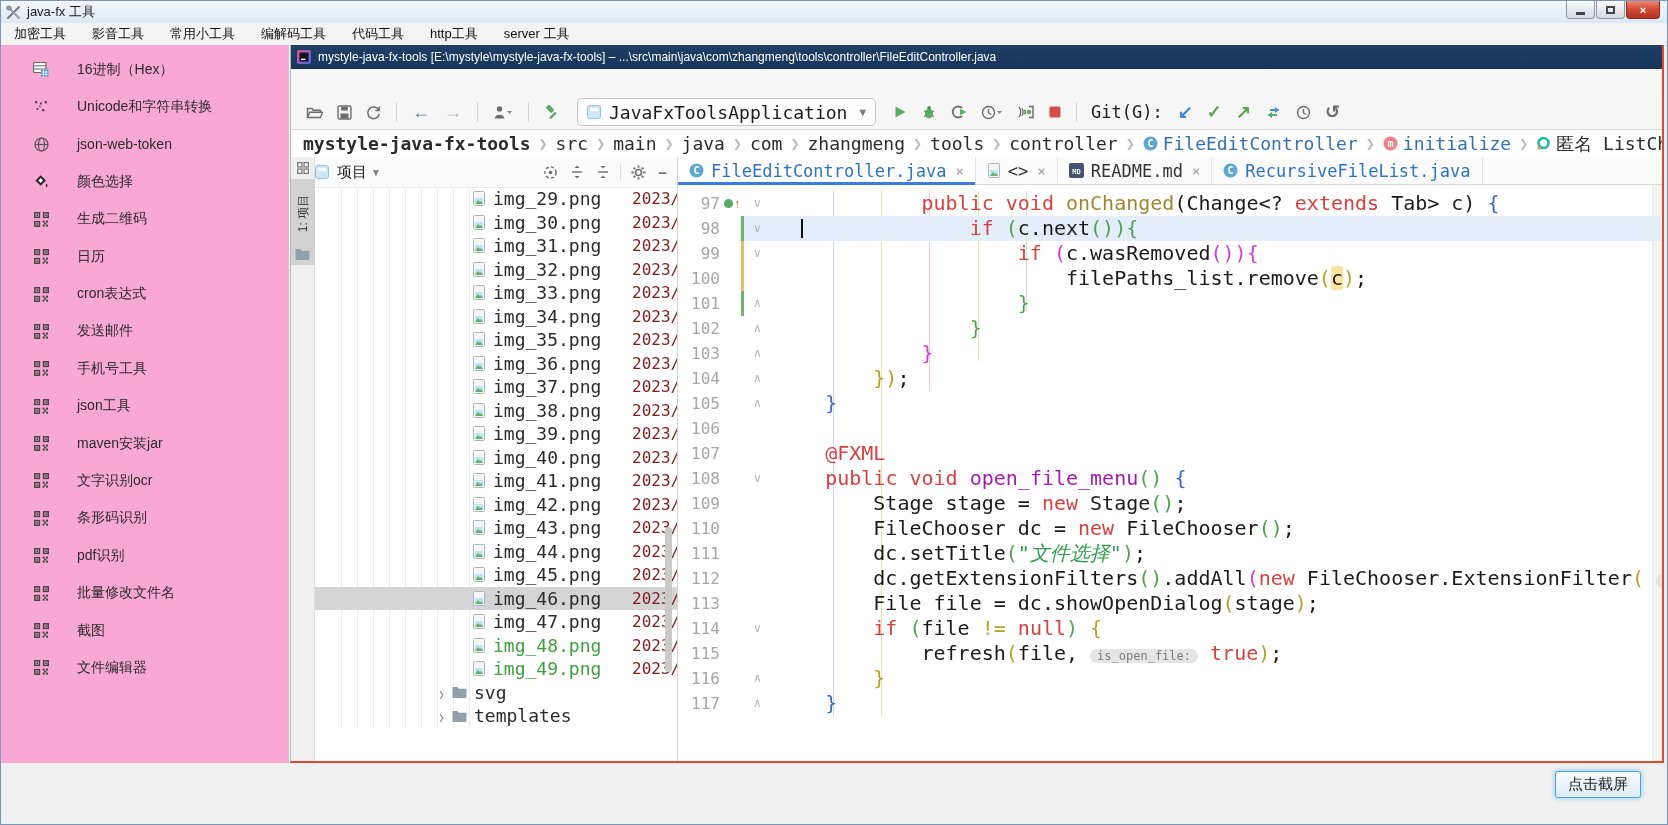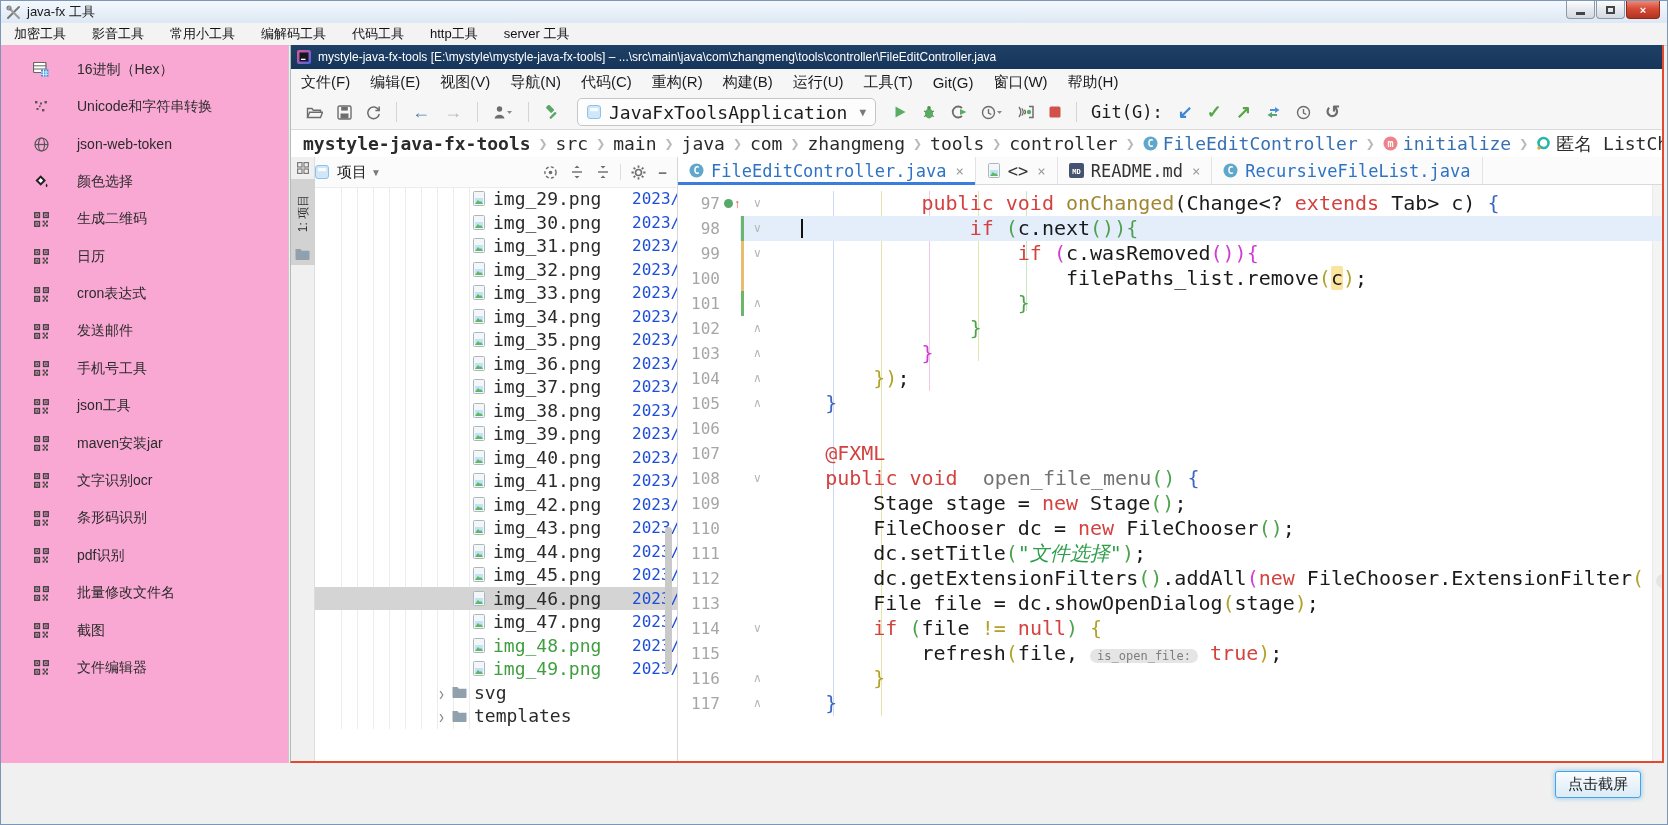--- a/index.html
+++ b/index.html
@@ -81,21 +81,21 @@
   .panel-head .hic{margin:0 6px;display:flex;cursor:default;}
   .panel-head .hsep{width:1px;height:16px;background:#ddd;margin:0 4px;}
   .tree{position:absolute;left:0;top:30px;right:0;bottom:0;overflow:hidden;}
   .tguide{position:absolute;width:1px;background:#ececec;top:1px;}
   .trow{height:23.5px;display:flex;align-items:center;position:relative;padding-left:157px;cursor:default;}
   .trow.folder{padding-left:124px;}
   .trow.sel{background:#d4d4d4;}
   .trow .ficon{margin-right:7px;display:flex;}
   .trow .fname{font-family:"DejaVu Sans Mono",monospace;font-size:18px;color:#2b2b2b;}
   .trow .fname.new{color:#3f9e3f;}
-  .trow .fdate{position:absolute;left:317px;font-family:"DejaVu Sans Mono",monospace;font-size:16px;color:#1d4ed8;}
+  .trow .fdate{position:absolute;left:317px;font-family:"DejaVu Sans Mono",monospace;font-size:16px;color:#7f1d1d;}
   .trow .chev{color:#8a8a8a;font-size:15px;margin-right:8px;transform:scaleY(1.3);}
   .tscroll{position:absolute;right:5px;top:370px;width:7px;height:145px;background:#c9c9c9;border-radius:4px;}
 
   
   .editor{flex:1;position:relative;background:#fff;overflow:hidden;}
   .tabs{height:28px;display:flex;background:#fbfbfb;border-bottom:1px solid #d9d9d9;box-sizing:border-box;}
   .tab{display:flex;align-items:center;padding:0 11px;border-right:1px solid #e3e3e3;
     font-family:"DejaVu Sans Mono",monospace;font-size:17px;color:#333;position:relative;cursor:default;white-space:nowrap;}
   .tab .ic{margin-right:7px}
   .tab .x{margin-left:9px;color:#9b9b9b;font-size:14px;}
@@ -112,21 +112,21 @@
   .gico .odot{width:9px;height:9px;border-radius:50%;background:#59a869;}
   .gico .oarr{color:#d3423e;font-size:12px;font-weight:bold;line-height:1;}
   .gbar{width:6px;flex:none;position:relative;}
   .gbar i{position:absolute;left:1px;top:0;bottom:0;width:3px;display:block;}
   .gbar.green i{background:#6cb56c;} .gbar.orange i{background:#e9bd6d;}
   .gfold{width:23px;flex:none;text-align:center;font-size:12px;line-height:25px;color:#b8b8b8;}
   .ecode{flex:1;position:relative;font-family:"DejaVu Sans Mono",monospace;font-size:20px;line-height:25px;
     white-space:pre;padding-left:8px;z-index:1;}
   .eline.cur .ecode,.eline.cur .gfold,.eline.cur .gbar{background:#e4eefb;}
   .caret{position:absolute;top:3px;width:2px;height:19px;background:#111;}
-  .c-kw{color:#d3423e;} .c-mg{color:#9f8631;} .c-mp{color:#737373;margin-left:13px;} .c-pl{color:#1a1a1a;}
+  .c-kw{color:#d3423e;} .c-mg{color:#9f8631;} .c-mp{color:#a21caf;} .c-pl{color:#1a1a1a;}
   .c-st{color:#2e9e4b;font-style:italic;} .c-pg{color:#4ea24e;} .c-pm{color:#d13bd1;}
   .c-py{color:#b3a229;} .c-bb{color:#3b66c4;}
   .c-hl{color:#1a1a1a;background:#fbe3a0;border-radius:2px;}
   .c-hint{color:#7d7d7d;background:#e5e5e5;border-radius:8px;padding:0 7px;font-size:12px;font-style:normal;}
   .escroll{position:absolute;right:0;top:28px;bottom:0;width:9px;background:#f4f4f4;border-left:1px solid #eaeaea;}
 
   
   .footer{position:absolute;left:0;top:762px;right:0;bottom:0;background:#f0f0f0;}
   .shot{position:absolute;right:26px;top:8px;width:86px;height:27px;border:1px solid #47a2e0;border-radius:3px;
     background:linear-gradient(#f8fcff,#dcebf7);box-shadow:0 0 0 1px #bfe0f5,0 0 5px rgba(70,160,220,.65);
@@ -510,34 +510,20 @@
                 <stop offset="1" stop-color="#4a64e8"></stop>
               </linearGradient>
             </defs>
             <rect width="14" height="14" rx="2" fill="url(#ijg)"></rect>
             <rect x="2.5" y="2.5" width="9" height="9" fill="#15151e"></rect>
             <rect x="4" y="8.7" width="4.5" height="1.3" fill="#fff"></rect>
           </svg>
       </span>
       <span>mystyle-java-fx-tools [E:\mystyle\mystyle-java-fx-tools] – ...\src\main\java\com\zhangmeng\tools\controller\FileEditController.java</span>
     </div>
-    <div class="ide-menu" id="idemenu">
-        <span class="mi">文件(F)</span>
-        <span class="mi">编辑(E)</span>
-        <span class="mi">视图(V)</span>
-        <span class="mi">导航(N)</span>
-        <span class="mi">代码(C)</span>
-        <span class="mi">重构(R)</span>
-        <span class="mi">构建(B)</span>
-        <span class="mi">运行(U)</span>
-        <span class="mi">工具(T)</span>
-        <span class="mi">Git(G)</span>
-        <span class="mi">窗口(W)</span>
-        <span class="mi">帮助(H)</span>
-      </div>
     <div class="ide-toolbar" id="idetoolbar">
         <div style="width:8px"></div>
         <span class="tbtn">
           <svg width="17" height="15" viewBox="0 0 17 15" fill="none" stroke="#6d6d6d" stroke-width="1.4">
             <path d="M1.5 12.5v-9h4.5l1.3 1.8h7.2v2"></path>
             <path d="M3.6 7.3h12.9l-2 5.2H1.5z"></path>
           </svg>
         </span>
         <span class="tbtn">
           <svg width="15" height="15" viewBox="0 0 15 15">

